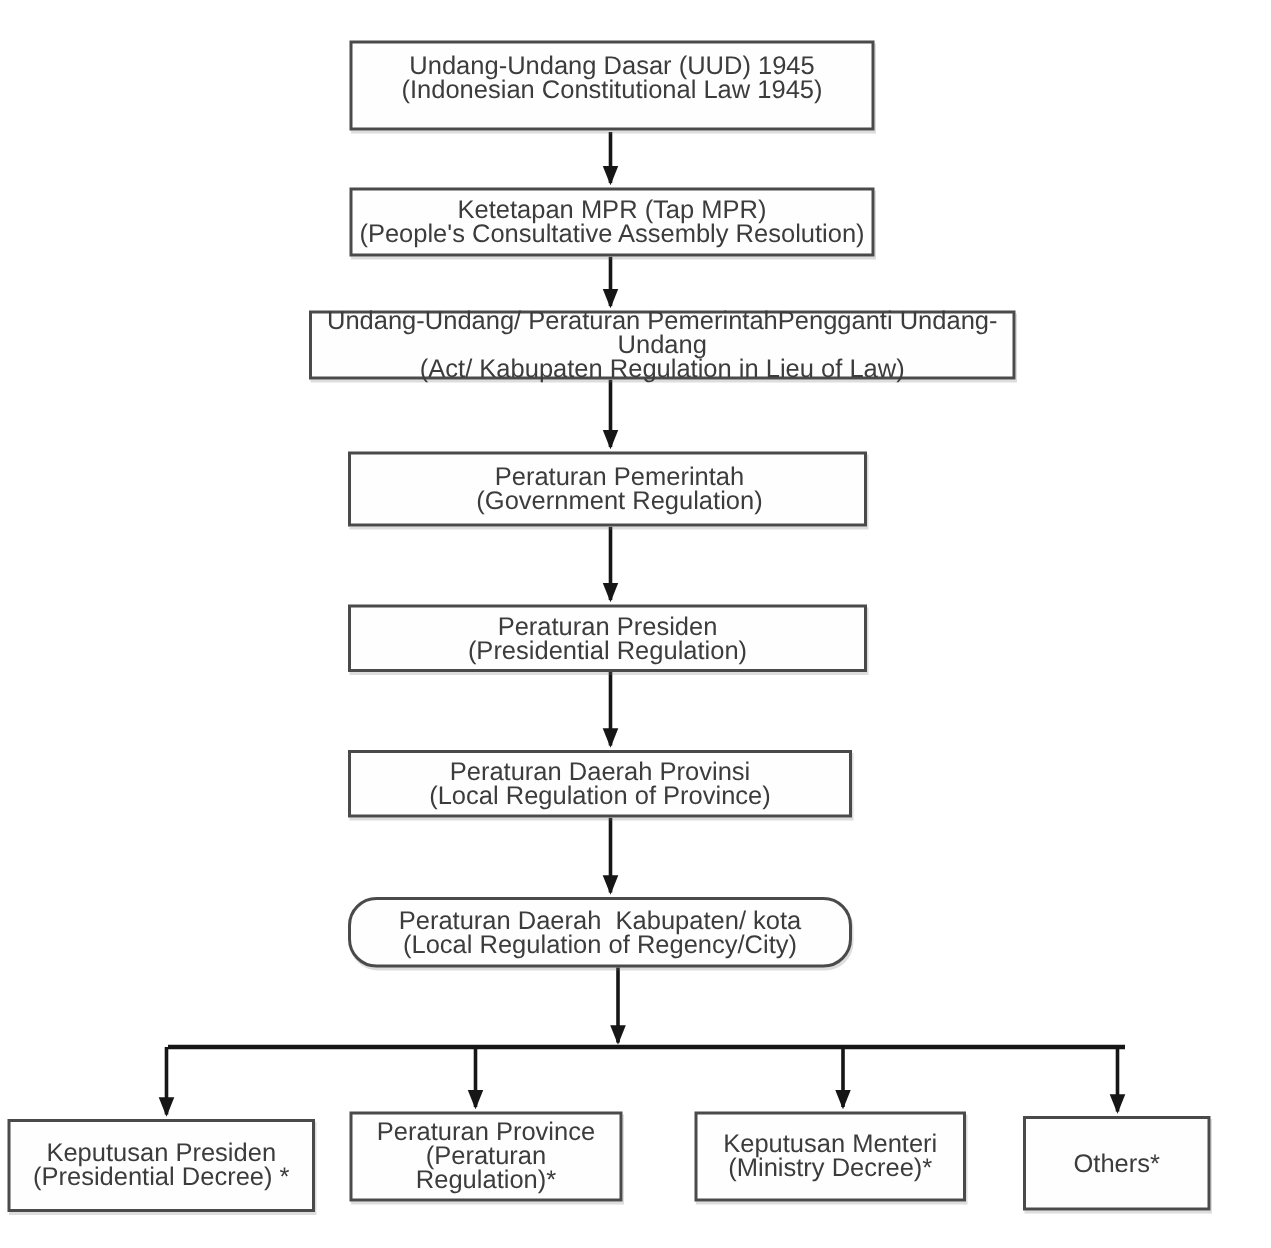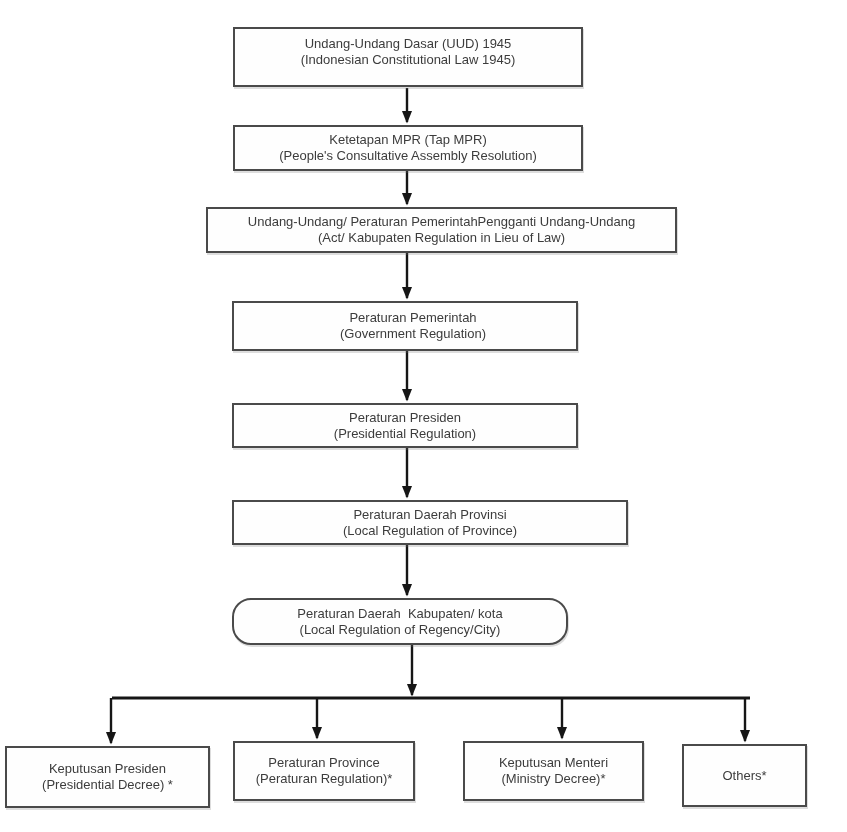--- a/index.html
+++ b/index.html
@@ -28,21 +28,21 @@
     box-sizing: border-box;
     background: #fefefe;
     border: 2px solid #4a4a4a;
     box-shadow: 1px 2px 0 rgba(120,120,120,0.25);
     display: flex;
     flex-direction: column;
     align-items: center;
     justify-content: center;
     text-align: center;
     color: #3c3c3c;
-    font-size: 13px;
+    font-size: 17px;
     line-height: 16px;
   }
   .node.top-align {
     justify-content: flex-start;
     padding-top: 7px;
   }
   .node .line {
     white-space: pre-wrap;
   }
 </style>
@@ -93,21 +93,21 @@
   <div class="node" style="left:232px; top:301px; width:346px; height:50px;padding-left:16px;">
     <div class="line">Peraturan Pemerintah</div>
     <div class="line">(Government Regulation)</div>
   </div>
 
   <div class="node" style="left:232px; top:403px; width:346px; height:45px;">
     <div class="line">Peraturan Presiden</div>
     <div class="line">(Presidential Regulation)</div>
   </div>
 
-  <div class="node" style="left:232px; top:500px; width:396px; height:45px;">
+  <div class="node" style="left:232px; top:500px; width:336px; height:45px;">
     <div class="line">Peraturan Daerah Provinsi</div>
     <div class="line">(Local Regulation of Province)</div>
   </div>
 
   <div class="node" style="left:232px; top:598px; width:336px; height:47px;border-radius:19px;">
     <div class="line">Peraturan Daerah  Kabupaten/ kota</div>
     <div class="line">(Local Regulation of Regency/City)</div>
   </div>
 
   <div class="node" style="left:5px; top:746px; width:205px; height:62px;">

